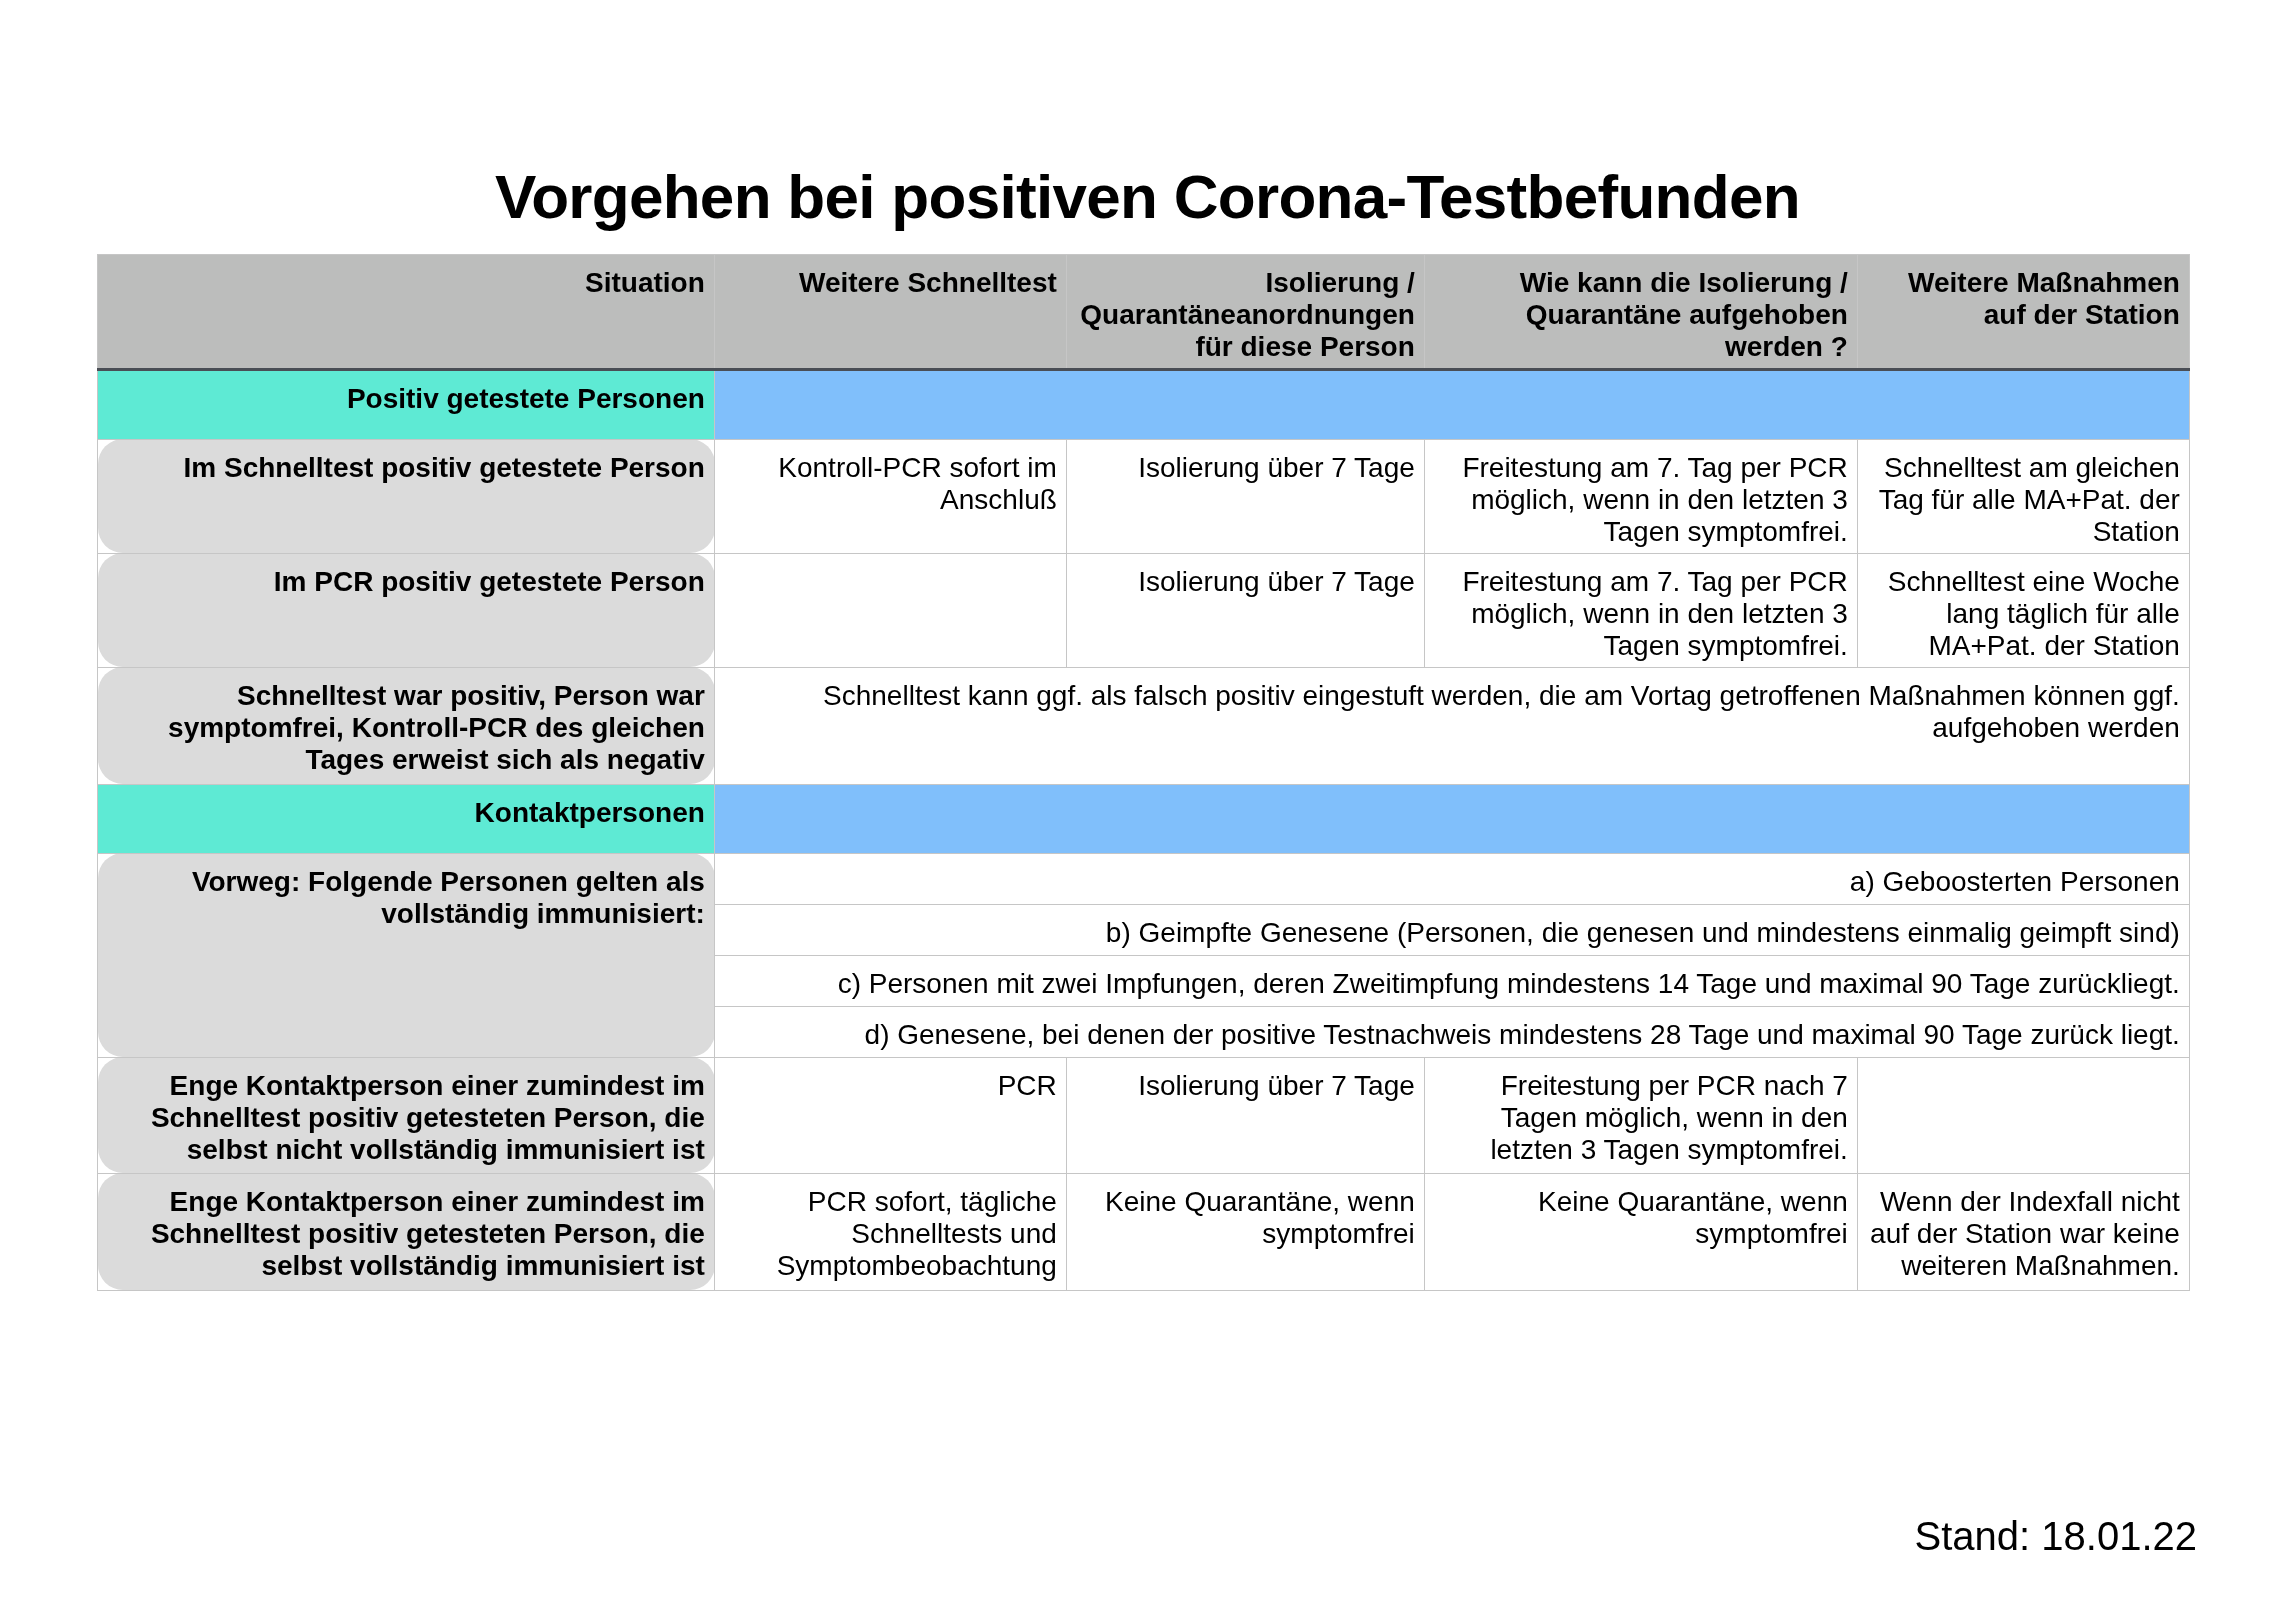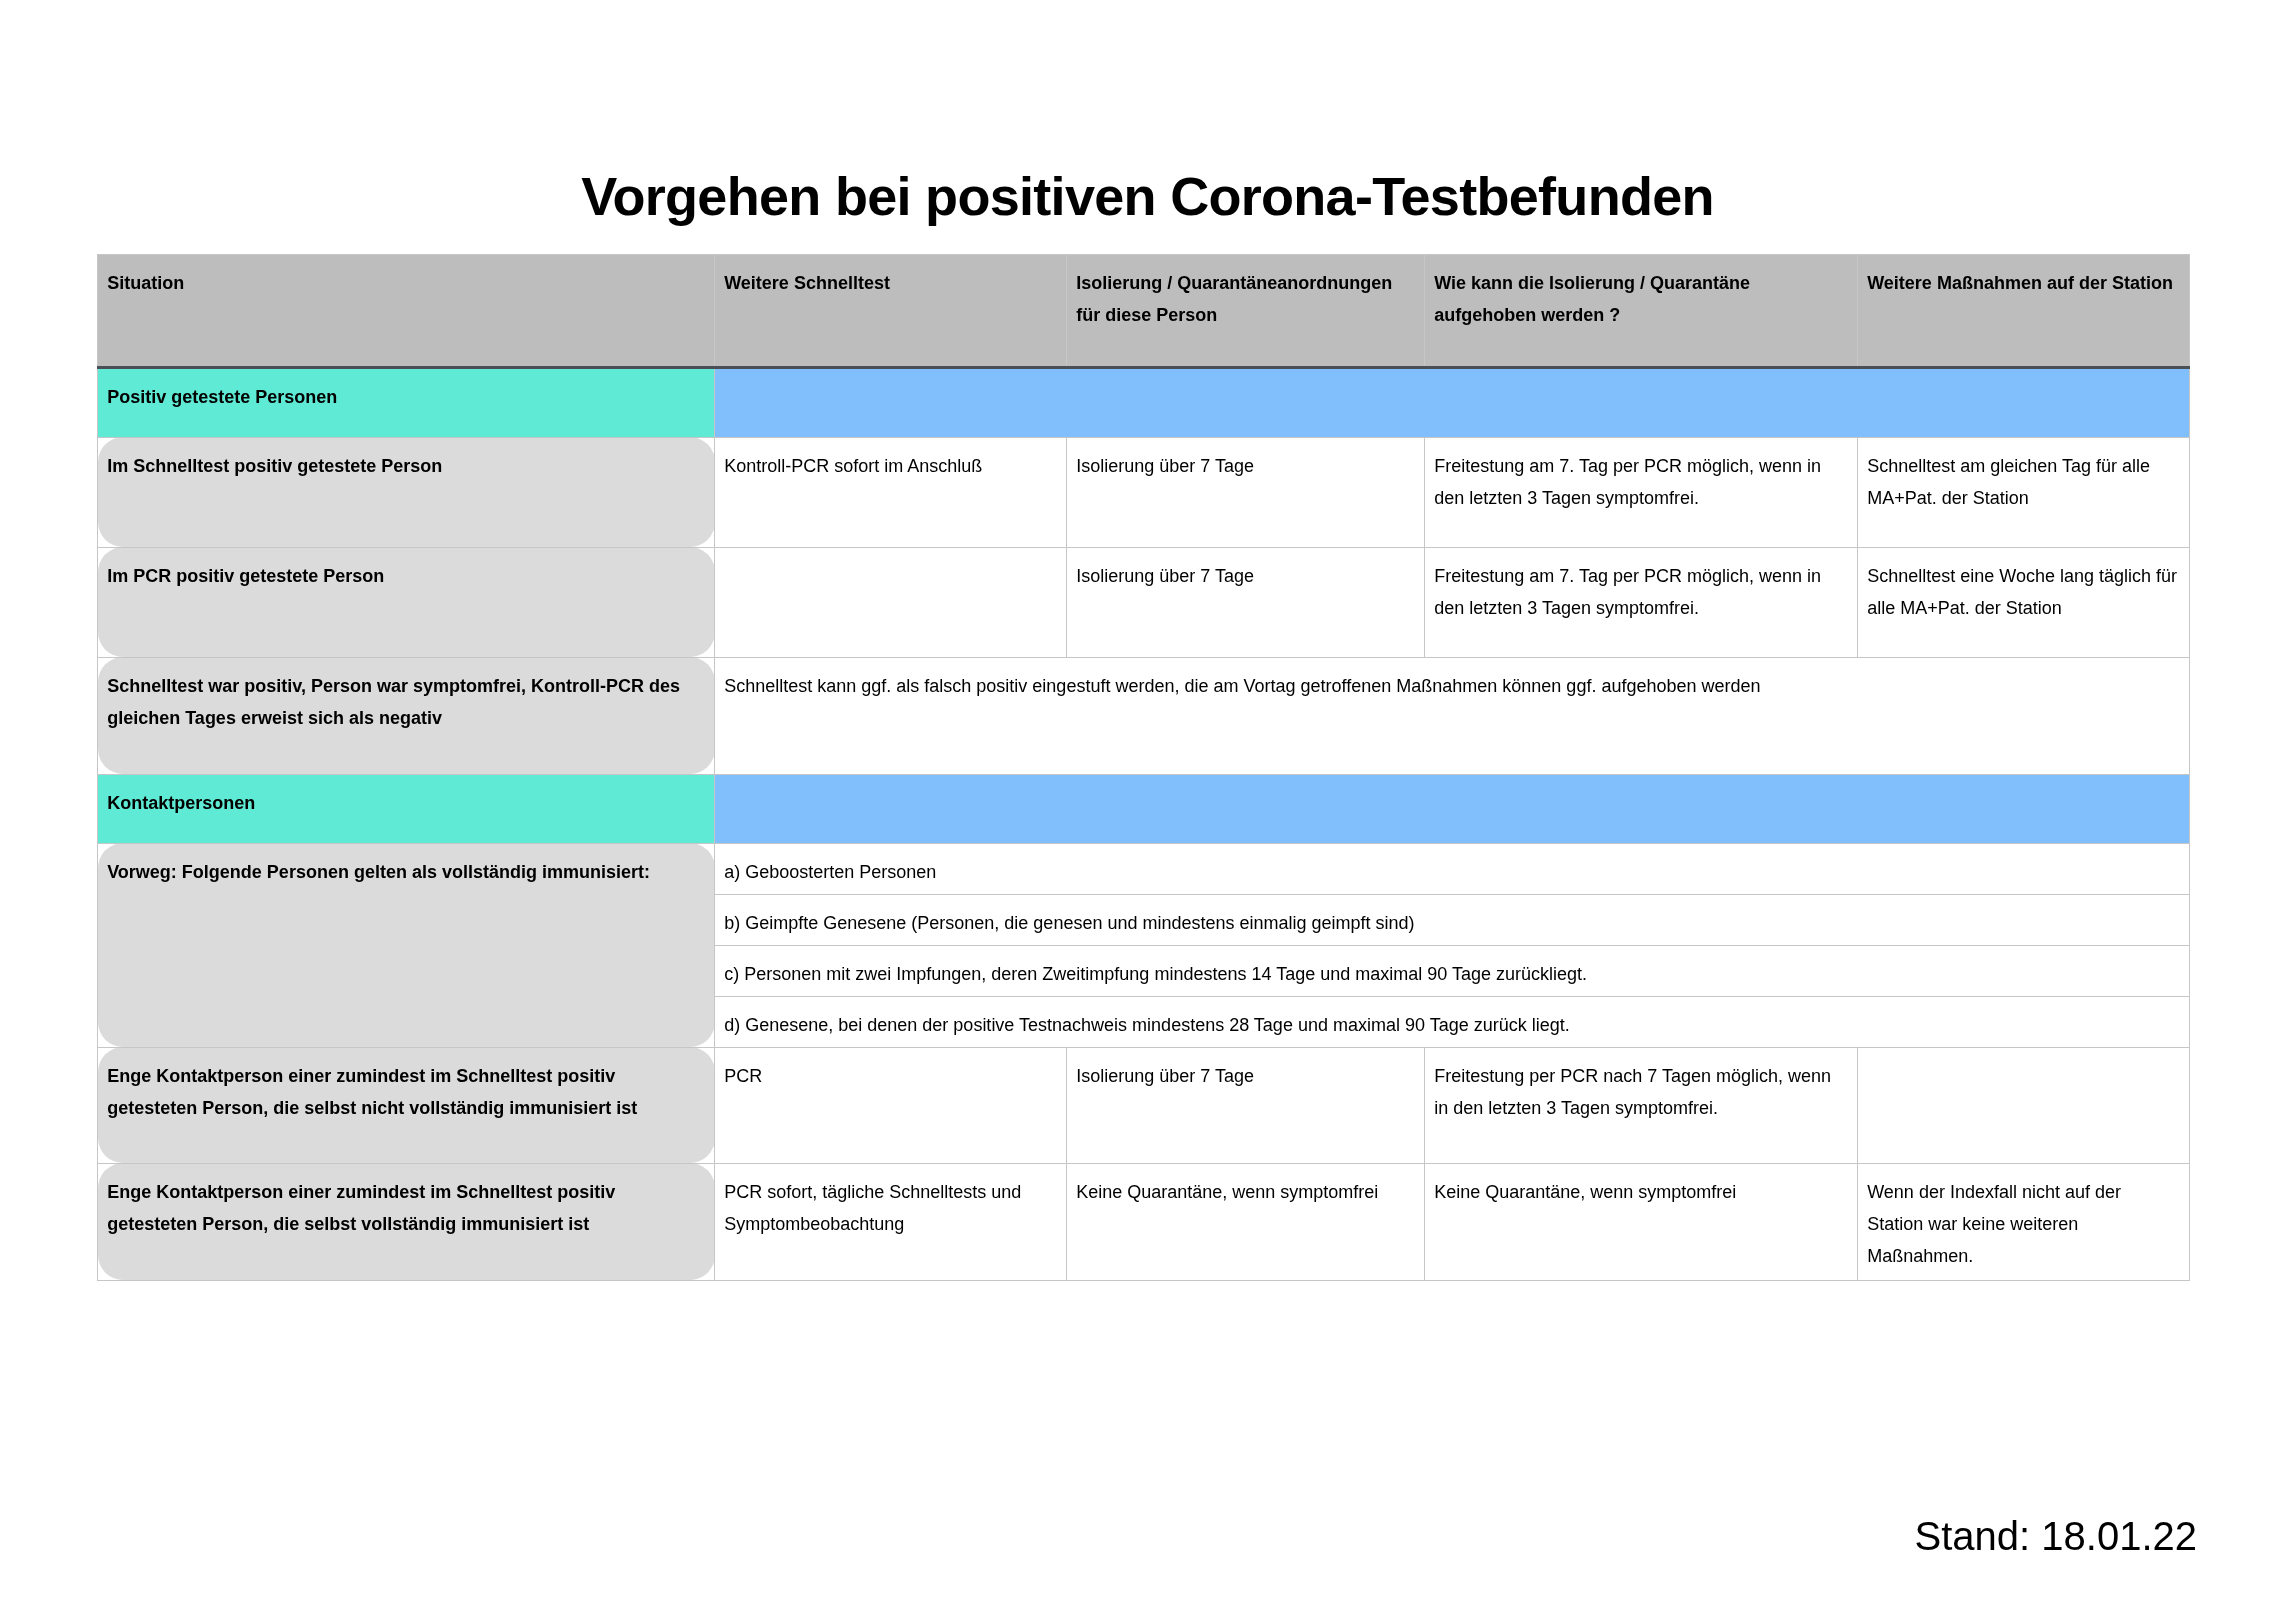--- a/index.html
+++ b/index.html
@@ -1,24 +1,24 @@
 <!DOCTYPE html>
 <html style="font-size:10.5px"><head>
   <meta charset="utf-8">
   <style>
     html, body { margin: 0; padding: 0; background: #ffffff; }
     body { width: 2295px; height: 1622px; position: relative; overflow: hidden;
       font-family: "Liberation Sans", "DejaVu Sans", sans-serif; color: #000; }
     .title { position: absolute; left: 0; width: 2295px; top: 164px; text-align: center;
-      font-weight: bold; font-size: 54px; line-height: 65px; letter-spacing: -0.7px; }
+      font-weight: bold; font-size: 62px; line-height: 65px; letter-spacing: -0.7px; }
     .footer { position: absolute; right: 98px; top: 1517px; font-size: 40px; line-height: 39px; }
     table.grid { position: absolute; left: 97px; top: 254px; width: 2092px;
       border-collapse: collapse; table-layout: fixed; }
     table.grid td, table.grid th { vertical-align: top; padding: 11.8px 9.2px 5.2px 9.2px;
-      font-size: 18px; line-height: 32px; text-align: left; overflow: hidden;
+      font-size: 28px; line-height: 32px; text-align: right; overflow: hidden;
       border: 1.3px solid #c6c6c6; }
     thead th { background: #bcbdbc; font-weight: bold; height: 94px; border-color: #c8c8c8; }
     thead tr { border-bottom: 3.3px solid #4a4e55; }
     thead th { border-bottom: 3.3px solid #4a4e55; }
     td.sit { background: #dbdbdb; font-weight: bold; border-radius: 25px; }
     td.sec { background: #5eead4; font-weight: bold; font-size: 41px; line-height: 46px;
       padding: 10.5px 9.2px 6.5px 9.2px; height: 51px; border-color: #9fb6cf; }
     td.secfill { background: #80bffb; border-color: #9fb6cf; }
     td.c1 { border-left: 2.6px solid #4a4e55; }
     td.plain { background: #fff; }

